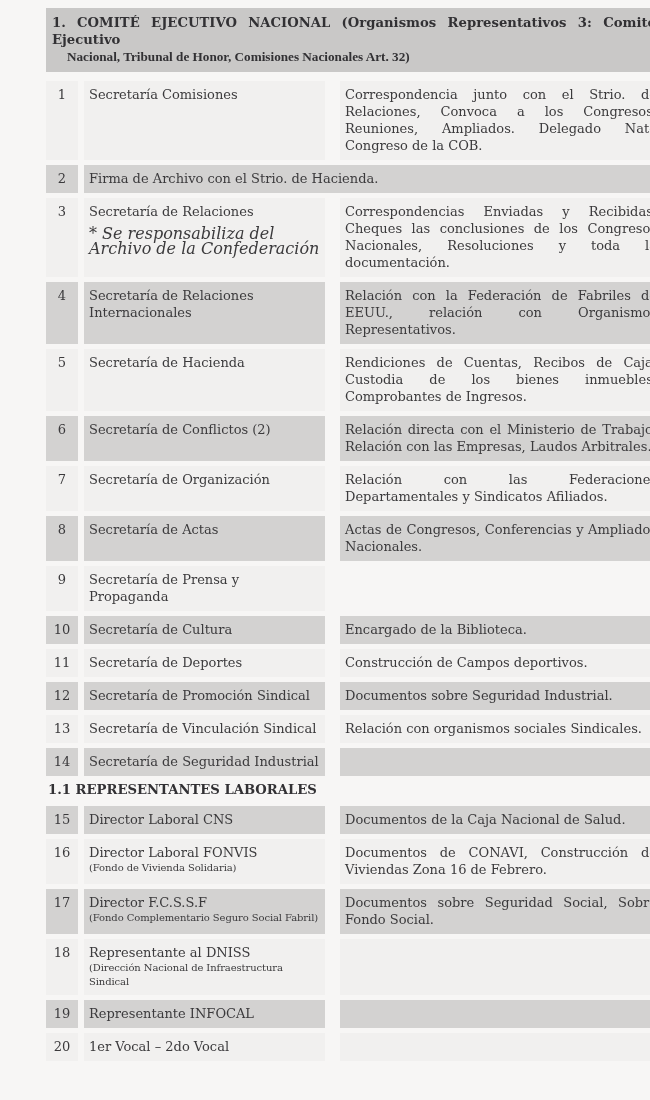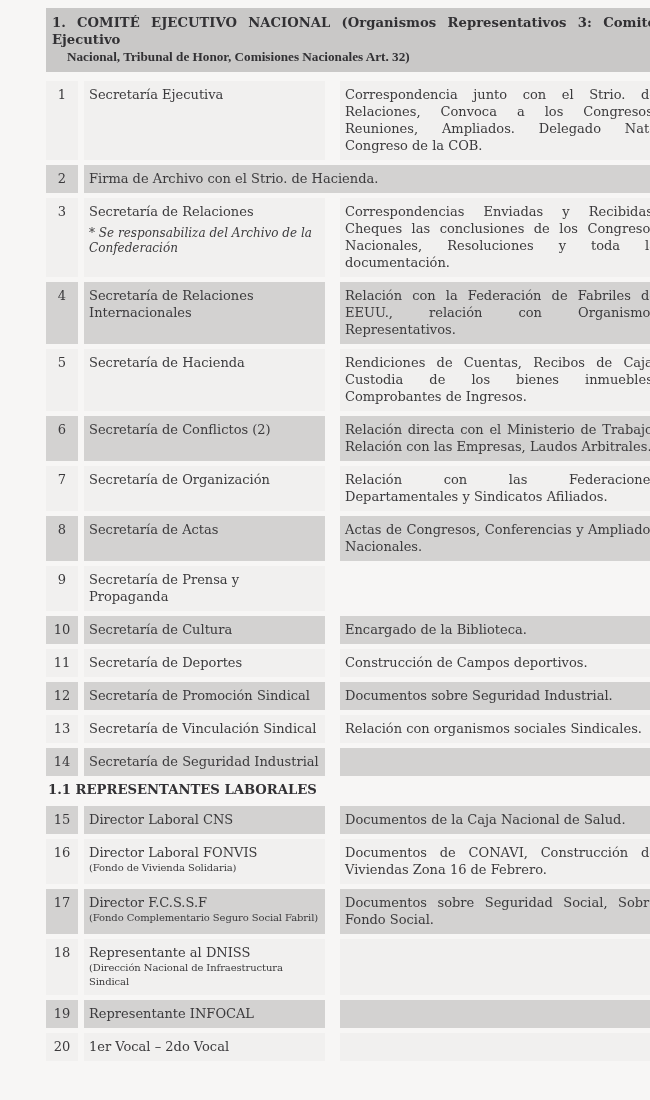--- a/index.html
+++ b/index.html
@@ -31,36 +31,36 @@
 
   
   .row{display:flex;margin-bottom:5px;font-size:13px;line-height:17px;}
   .cell{box-sizing:border-box;padding-top:5px;padding-bottom:6px;}
   .num{width:32px;margin-right:6px;text-align:center;flex:none;}
   .name{width:241px;margin-right:15px;padding-left:5px;padding-right:4px;flex:none;}
   .desc{flex:1;padding-left:5px;padding-right:6px;text-align:justify;}
   .L{background:#f1f0ef;}
   .D{background:#d3d2d1;}
 
-  .note{font-style:italic;font-size:12px;line-height:15px;margin-top:6px;}
+  .note{font-style:italic;font-size:16px;line-height:15px;margin-top:6px;}
   .sub{font-size:10px;line-height:14px;letter-spacing:-0.1px;}
 </style>
 </head>
 <body>
 
 <div class="page">
 
   <div class="band-header">
     <span class="l1">1. COMITÉ EJECUTIVO NACIONAL (Organismos Representativos 3: Comité Ejecutivo</span>
     <span class="l2">Nacional, Tribunal de Honor, Comisiones Nacionales Art. 32)</span>
   </div>
 
   <div class="row">
     <div class="cell num L">1</div>
-    <div class="cell name L">Secretaría Ejecutiva</div>
+    <div class="cell name L">Secretaría Comisiones</div>
     <div class="cell desc L">Correspondencia junto con el Strio. de Relaciones, Convoca a los Congresos, Reuniones, Ampliados. Delegado Nato Congreso de la COB.</div>
   </div>
 
   <div class="row">
     <div class="cell num D">2</div>
     <div class="cell desc D">Firma de Archivo con el Strio. de Hacienda.</div>
   </div>
 
   <div class="row">
     <div class="cell num L">3</div>

